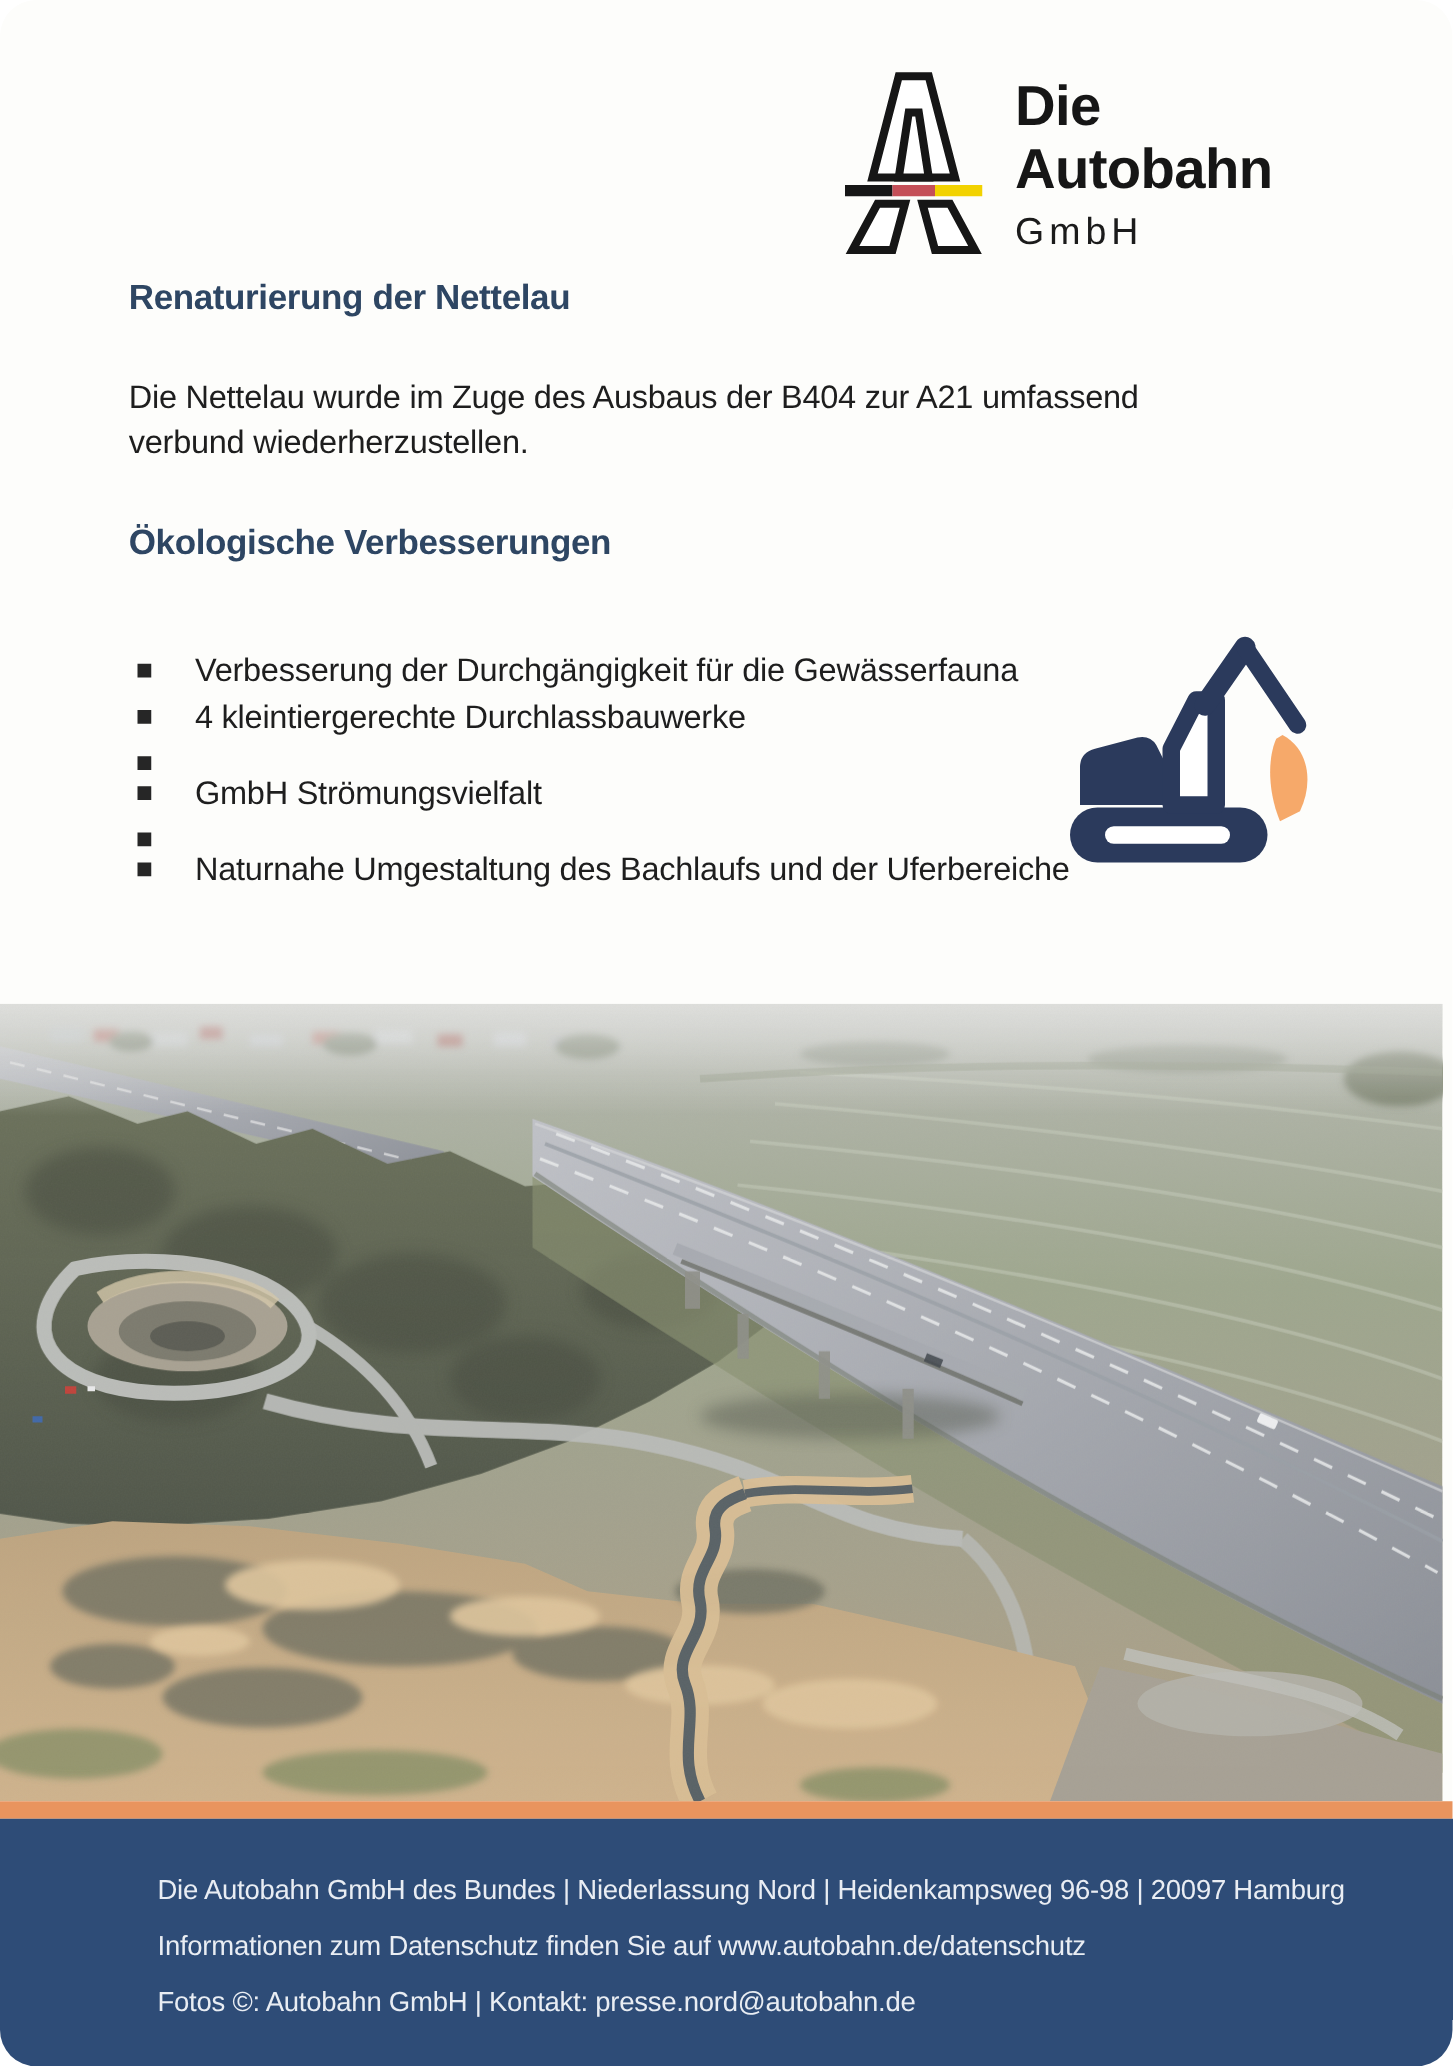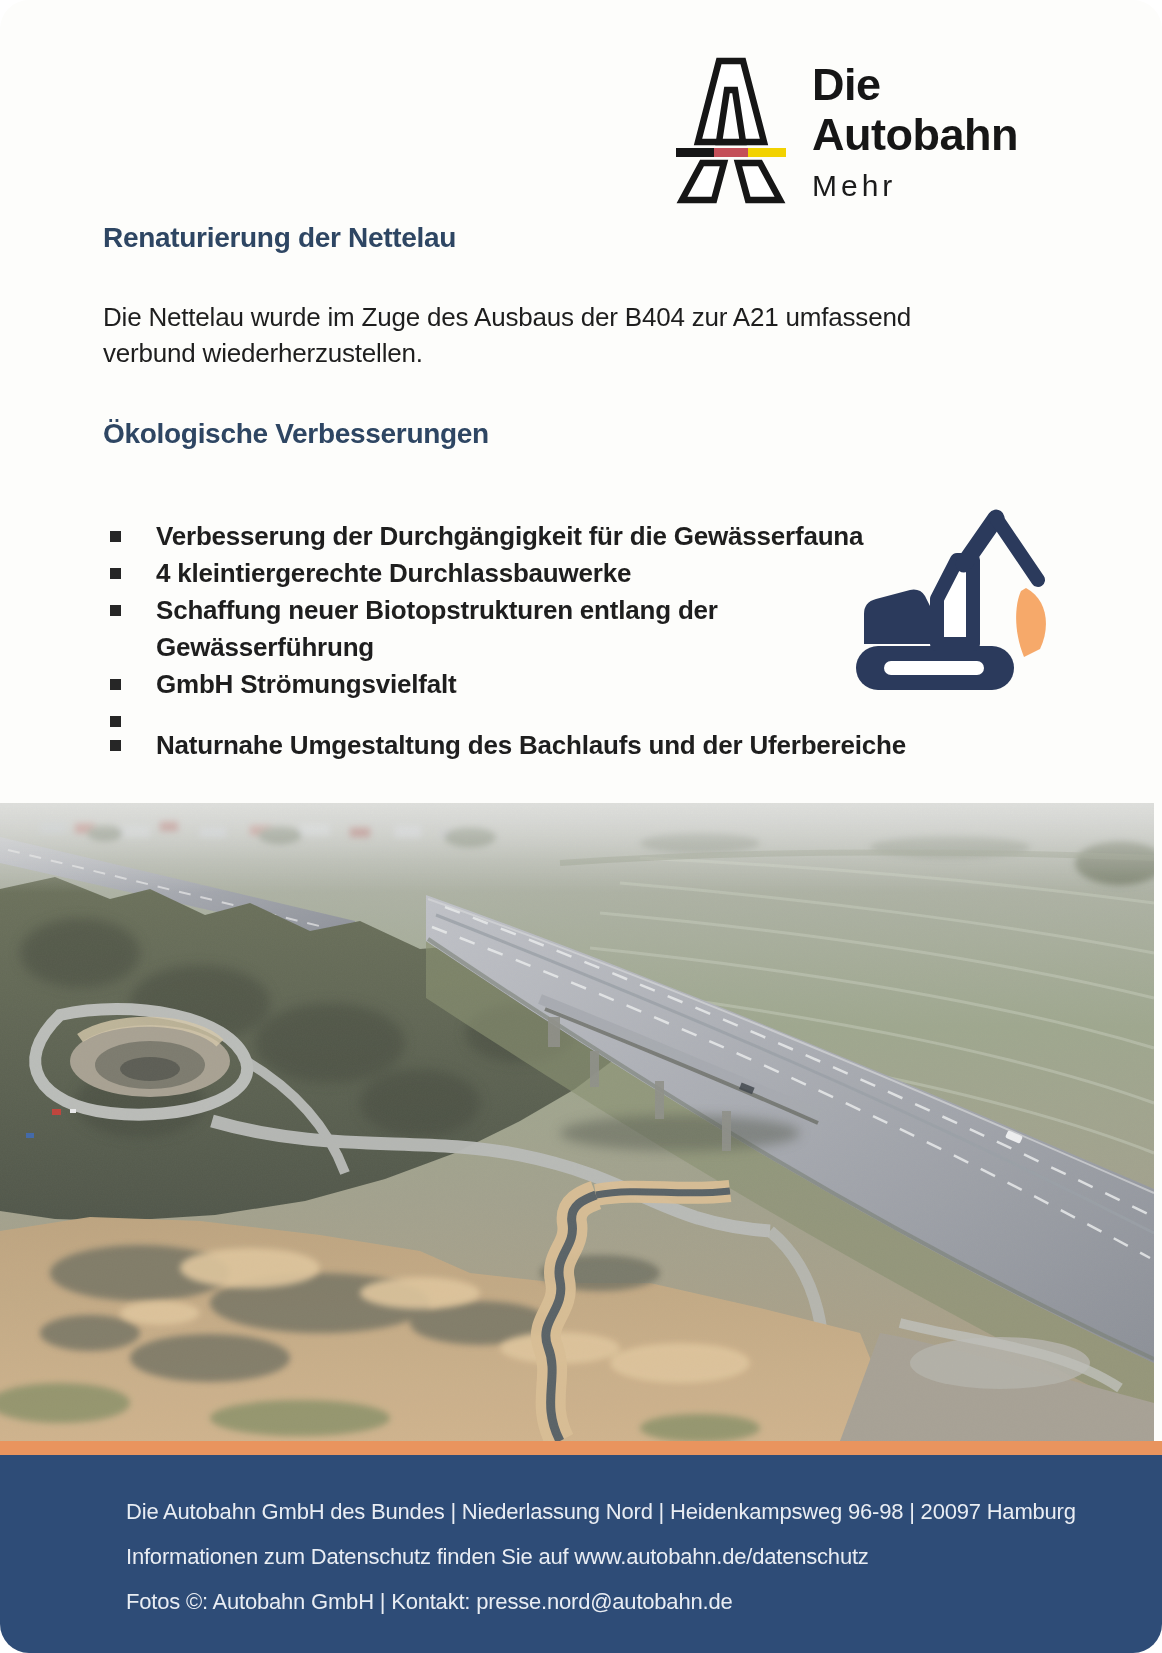--- a/index.html
+++ b/index.html
@@ -16,21 +16,21 @@
   .brand{position:absolute;left:676px;top:56px;display:flex;gap:26px;}
   .brand-mark{width:110px;height:148px;flex:none;}
   .brand-text{padding-top:4px;}
   .brand-l1,.brand-l2{font-size:45px;font-weight:700;color:var(--logo_black);line-height:50px;letter-spacing:-0.5px;}
   .brand-region{font-size:30px;color:#1b1b1b;letter-spacing:4px;margin-top:9px;}
   
   h1.title{position:absolute;left:103px;top:222px;margin:0;font-size:28px;font-weight:700;color:var(--heading);letter-spacing:-0.3px;}
   .intro{position:absolute;left:103px;top:299px;font-size:26px;line-height:36px;letter-spacing:-0.2px;}
   .intro div{white-space:nowrap;}
   h2.subtitle{position:absolute;left:103px;top:418px;margin:0;font-size:28px;font-weight:700;color:var(--heading);letter-spacing:-0.3px;}
-  .bullets{position:absolute;left:110px;top:518px;margin:0;padding:0;list-style:none;font-weight:bold;}
+  .bullets{position:absolute;left:110px;top:518px;margin:0;padding:0;list-style:none;}
   .bullet{display:flex;align-items:flex-start;}
   .marker{width:11px;height:11px;background:#262626;margin-top:13px;flex:none;}
   .bullet-text{margin-left:35px;font-size:26px;line-height:37px;letter-spacing:-0.2px;}
   .bullet-text div{white-space:nowrap;}
   
   .excavator{position:absolute;left:843px;top:496px;width:212px;height:200px;}
   
   .photo{position:absolute;left:0;top:803px;width:1154px;height:638px;}
   .photo svg{display:block;width:100%;height:100%;}
   
@@ -54,21 +54,21 @@
       <rect x="38" y="92" width="34" height="9" fill="var(--flag_red)"></rect>
       <rect x="72" y="92" width="38" height="9" fill="var(--flag_gold)"></rect>
       <g fill="#ffffff" stroke="var(--logo_black)" stroke-width="6.5" stroke-linejoin="miter">
         <path d="M26,107 L48,107 L38,144 L6,144 Z"></path>
         <path d="M62,107 L84,107 L104,144 L72,144 Z"></path>
       </g>
     </svg>
     <div class="brand-text">
       <div class="brand-l1">Die</div>
       <div class="brand-l2">Autobahn</div>
-      <div class="brand-region">Mehr</div>
+      <div class="brand-region">GmbH</div>
     </div>
   </header>
 
   <h1 class="title">Renaturierung der Nettelau</h1>
 
   <div class="intro">
       <div>Die Nettelau wurde im Zuge des Ausbaus der B404 zur A21 umfassend</div>
       <div>verbund wiederherzustellen.</div>
     </div>
 
@@ -82,24 +82,20 @@
         </span>
     </li>
       <li class="bullet">
       <span class="marker"></span>
       <span class="bullet-text">
           <div>4 kleintiergerechte Durchlassbauwerke</div>
         </span>
     </li>
       <li class="bullet">
       <span class="marker"></span>
-      <span class="bullet-text">
-          <div>Schaffung neuer Biotopstrukturen entlang der</div>
-          <div>Gewässerführung</div>
-        </span>
     </li>
       <li class="bullet">
       <span class="marker"></span>
       <span class="bullet-text">
           <div>GmbH Strömungsvielfalt</div>
         </span>
     </li>
       <li class="bullet">
       <span class="marker"></span>
     </li>

